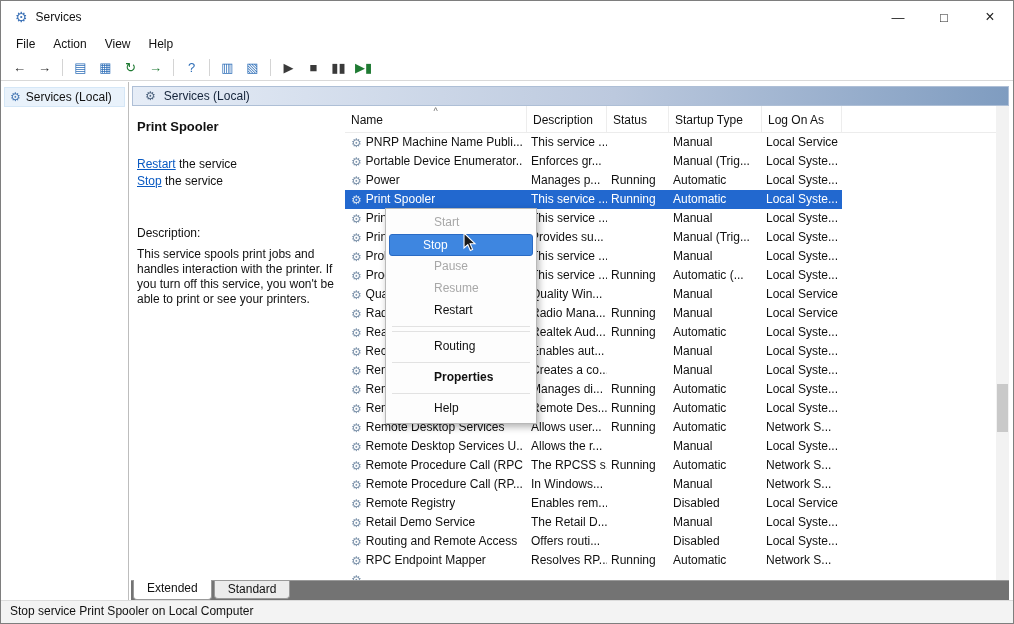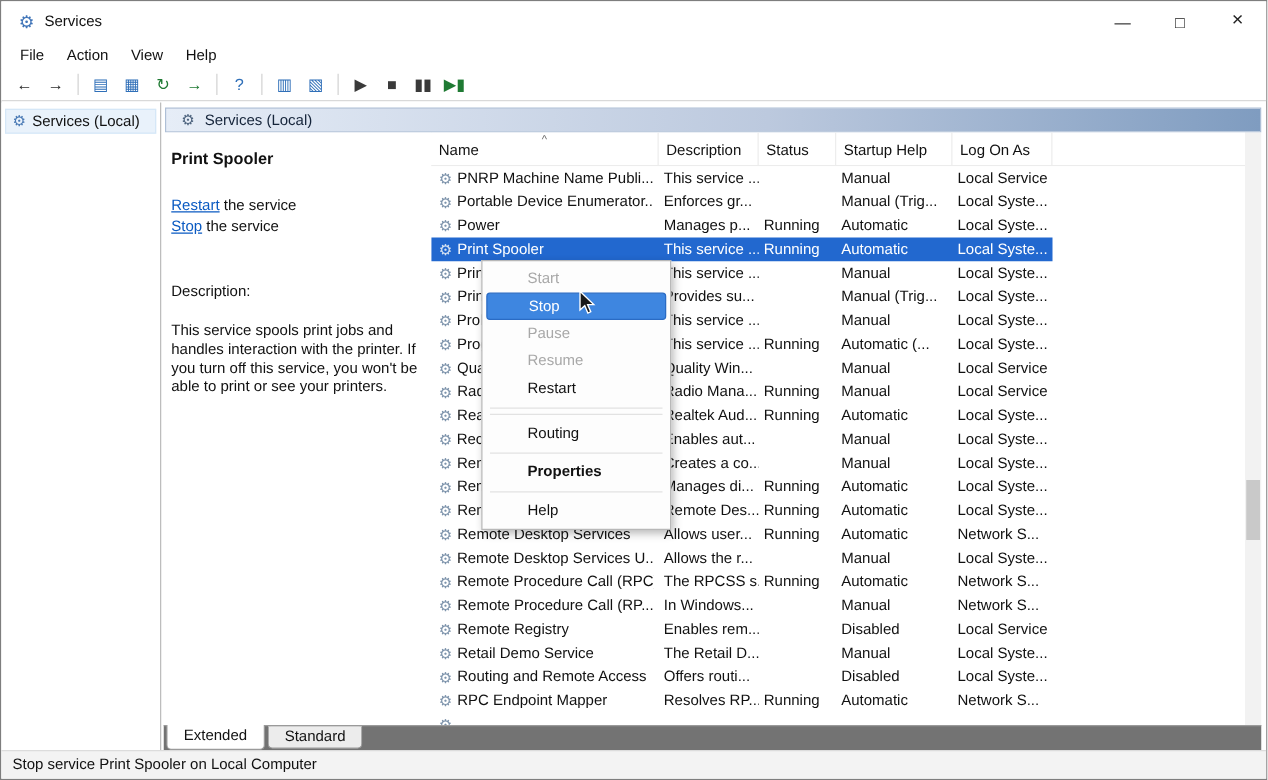--- a/index.html
+++ b/index.html
@@ -47,21 +47,21 @@
   .panel-header .gear { color:#4d637e; }
 
   
   .detail { position:absolute; left:1px; top:24px; width:213px; bottom:20px;
     padding:13px 4px 0 5px; background:#fff; }
   .svc-title { font-weight:bold; font-size:13px; }
   .svc-links { margin-top:22px; }
   .link-line { line-height:17px; }
   .link { color:#0a5ac2; text-decoration:underline; cursor:pointer; }
   .desc-label { margin-top:36px; }
-  .desc-text { margin-top:17px; width:207px; line-height:15px; }
+  .desc-text { margin-top:7px; width:207px; line-height:15px; }
 
   
   .table-header { position:absolute; left:214px; top:24px; width:651px; height:27px;
     display:flex; background:#fff; border-bottom:1px solid #ececec; }
   .th { position:relative; border-right:1px solid #ededed; height:100%; }
   .th-label { position:absolute; left:6px; bottom:5px; white-space:nowrap; }
   .sort { position:absolute; top:0; left:50%; transform:translateX(-50%); font-size:9px; color:#666; }
 
   
   .table-body { position:absolute; left:214px; top:51px; width:651px; bottom:20px;
@@ -81,21 +81,21 @@
   .tabstrip { position:absolute; left:0; right:0; bottom:0; height:20px;
     border-top:1px solid #9a9a9a; background:#737373; display:flex; padding-left:2px; }
   .tab { height:18px; line-height:17px; padding:0 13px; background:#ececec;
     border:1px solid #9a9a9a; border-top:none; margin-right:2px;
     border-radius:0 0 4px 4px; }
   .tab.active { background:#fff; margin-top:-1px; height:20px; }
 
   
   .context-menu { position:absolute; left:384px; top:207px; width:152px; background:#fdfdfd;
     border:1px solid #b8b8b8; box-shadow:2px 3px 7px rgba(0,0,0,.3); padding:3px 0; z-index:10; }
-  .cm-item { height:22px; line-height:21px; padding-left:36px; position:relative; color:#111; }
+  .cm-item { height:22px; line-height:21px; padding-left:48px; position:relative; color:#111; }
   .cm-item.disabled { color:#a8a8a8; }
   .cm-item.highlighted { margin:0 3px; padding-left:33px; background:#3e86e0;
     border:1px solid #2a6bc4; border-radius:3px; color:#fff; }
   .cm-item.bold .cm-label { font-weight:bold; }
   .cm-arrow { position:absolute; right:9px; top:0; font-size:13px; }
   .cm-sep { height:1px; background:#e2e2e2; margin:4px 6px; }
 
   .cursor { position:absolute; left:462px; top:231px; z-index:11; }
 
   
@@ -172,21 +172,21 @@
           <span class="sort">^</span>
           <span class="th-label">Name</span>
         </div>
         <div class="th" style="width: 80px;">
           <span class="th-label">Description</span>
         </div>
         <div class="th" style="width: 62px;">
           <span class="th-label">Status</span>
         </div>
         <div class="th" style="width: 93px;">
-          <span class="th-label">Startup Help</span>
+          <span class="th-label">Startup Type</span>
         </div>
         <div class="th" style="width: 80px;">
           <span class="th-label">Log On As</span>
         </div>
       </div>
     <div class="table-body">
         <div class="row">
           <div class="cell name-cell" style="width: 182px;">
             <span class="gear">⚙</span>
             <span>PNRP Machine Name Publi...</span>

